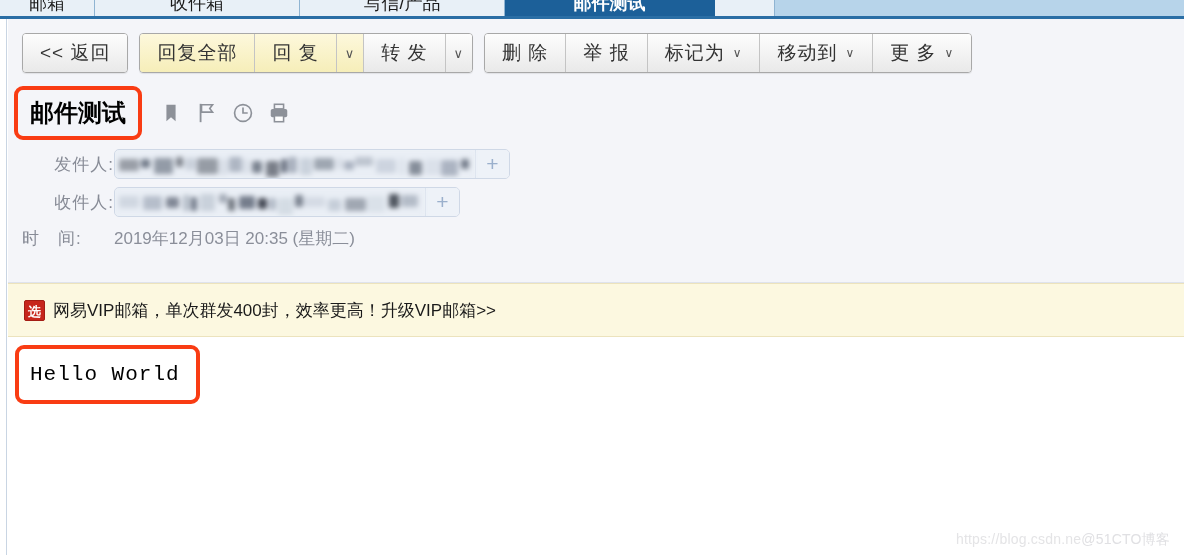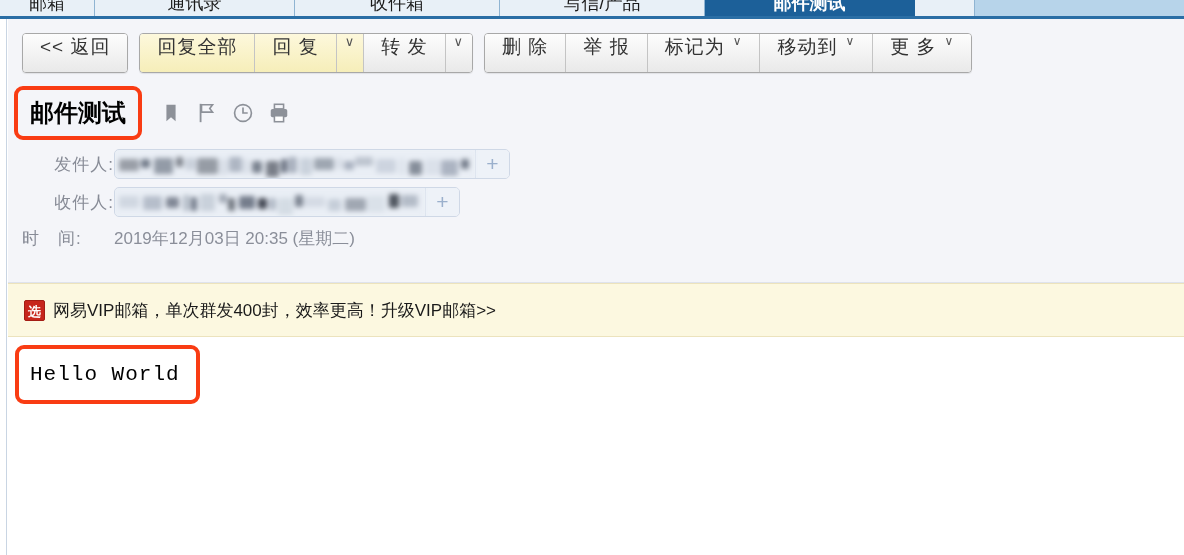--- a/index.html
+++ b/index.html
@@ -95,20 +95,21 @@
     align-items: stretch;
     border: 1px solid #a8a8a8;
     border-radius: 4px;
     overflow: hidden;
     background: linear-gradient(to bottom, #fdfdfd 0%, #ebebeb 100%);
     box-shadow: 0 1px 1px rgba(0,0,0,0.08);
     height: 40px;
   }
   .btn {
     display: flex;
+    align-items: center;
     justify-content: center;
     padding: 0 17px;
     font-size: 19px;
     color: #333333;
     background: linear-gradient(to bottom, #fdfdfd 0%, #e9e9e9 100%);
     border-right: 1px solid #c4c4c4;
     white-space: nowrap;
     cursor: default;
     letter-spacing: 1px;
   }
@@ -290,21 +291,20 @@
     white-space: nowrap;
     letter-spacing: 0.2px;
   }
   .watermark .wm2 { color: #e0e0e3; }
 </style>
 </head>
 <body>
 
 <div class="tabstrip" id="tabstrip">
     <div class="tab" style="width: 95px;"><span>邮箱</span></div>
-    <div class="tab" style="width: 200px;"><span>通讯录</span></div>
     <div class="tab" style="width: 205px;"><span>收件箱</span></div>
     <div class="tab" style="width: 205px;"><span>写信/产品</span></div>
     <div class="tab active" style="width: 210px;"><span>邮件测试</span></div>
     <div class="tab spacer" style="width: 60px;"><span></span></div>
     <div class="tab filler"></div>
   </div>
 <div class="tabstrip-underline"></div>
 
 <div class="page">
 
@@ -469,15 +469,18 @@
       <div class="ad-text">网易VIP邮箱，单次群发400封，效率更高！升级VIP邮箱&gt;&gt;</div>
     </div>
 
     <div class="mailbody">
       <div class="body-box">
         <div class="body-text">Hello World</div>
         <div class="annot body-annot"></div>
       </div>
     </div>
 
+    <div class="watermark">
+      <span>https://blog.csdn.ne</span><span class="wm2">@51CTO博客</span>
+    </div>
 
   </div>
 </div>
 
 </body></html>

